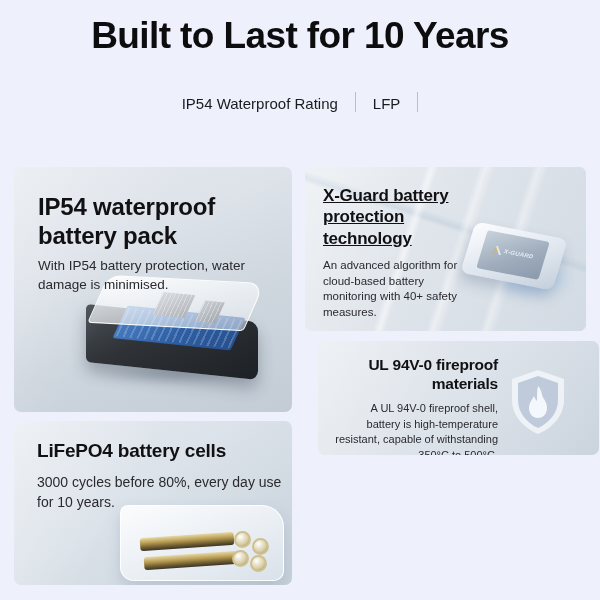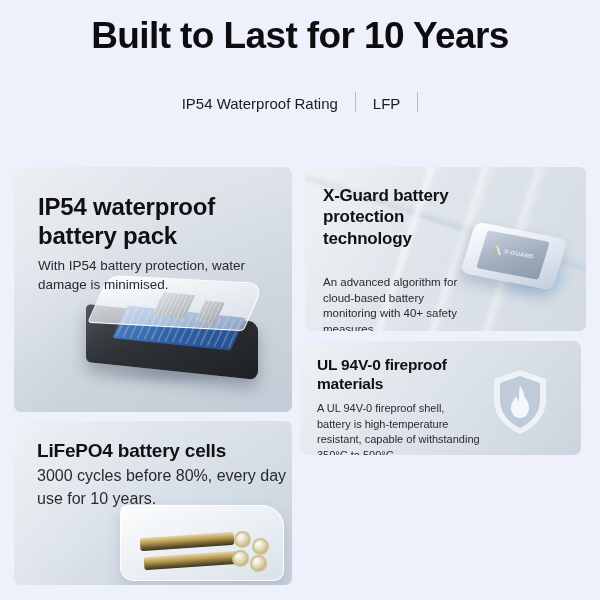--- a/index.html
+++ b/index.html
@@ -95,22 +95,22 @@
   .pack-shadow{
     position:absolute; left:16px; top:84px; width:172px; height:22px;
     background:radial-gradient(ellipse at 50% 50%,rgba(120,135,155,.40),rgba(120,135,155,0) 70%);
     filter:blur(3px);
   }
 
   
   #card-xguard { left:305px; top:167px; width:281px; height:164px;
     background:linear-gradient(120deg,#e9edf1 0%,#dfe5ec 45%,#ccd5de 100%); }
   #card-xguard .card-body { padding:18px 0 0 18px; width:160px; }
-  #card-xguard .card-title { font-size:17px; line-height:1.25; }
-  #card-xguard .card-text { font-size:11.5px; line-height:1.38; margin-top:26px; }
+  #card-xguard .card-title { font-size:17px; line-height:1.25;text-decoration:underline; }
+  #card-xguard .card-text { font-size:11.5px; line-height:1.38; margin-top:9px; }
   .pcb-art{
     position:absolute; inset:0;
     background:
       linear-gradient(108deg,transparent 36%,rgba(255,255,255,.55) 38%,transparent 40%),
       linear-gradient(108deg,transparent 52%,rgba(255,255,255,.45) 54%,transparent 57%),
       linear-gradient(108deg,transparent 68%,rgba(255,255,255,.40) 70%,transparent 73%),
       linear-gradient(18deg,transparent 58%,rgba(190,205,220,.55) 60%,transparent 63%),
       linear-gradient(120deg,#e9edf1,#d2dae3);
   }
   .chip { position:absolute; right:22px; top:54px; width:96px; height:74px; z-index:2; }
@@ -137,33 +137,33 @@
     font-size:6px; font-weight:bold; font-style:italic; color:#e6ecf3;
     letter-spacing:.2px;
   }
   .chip-glow{
     position:absolute; right:-10px; bottom:-4px; width:70px; height:40px;
     background:radial-gradient(ellipse at 40% 50%,rgba(120,185,245,.55),rgba(120,185,245,0) 70%);
     filter:blur(4px);
   }
 
   
-  #card-fireproof { left:300px; top:341px; width:281px; height:114px;
-    background:linear-gradient(130deg,#e7ebf0 0%,#dde3ea 50%,#cbd4de 100%); }
+  #card-fireproof { left:318px; top:341px; width:281px; height:114px;
+    background:linear-gradient(130deg,#e7ebf0 0%,#dde3ea 50%,#cbd4de 100%);text-align:right; }
   #card-fireproof .card-body { padding:15px 0 0 17px; width:180px; }
   #card-fireproof .card-title { font-size:15.5px; line-height:1.2; }
   #card-fireproof .card-text { font-size:11px; line-height:1.42; margin-top:8px; }
   .shield-wrap{ position:absolute; right:30px; top:26px; width:62px; height:70px; z-index:2; }
 
   
   #card-lifepo4 { left:14px; top:421px; width:278px; height:164px;
     background:linear-gradient(145deg,#e7ebf1 0%,#dbe2e9 45%,#c6d0da 100%); }
   #card-lifepo4 .card-body { padding:19px 0 0 23px; }
   #card-lifepo4 .card-title { font-size:19px; line-height:1.2; }
-  #card-lifepo4 .card-text { font-size:16px; line-height:1.42; margin-top:2px; }
+  #card-lifepo4 .card-text { font-size:14px; line-height:1.42; margin-top:10px; }
   .cells{ position:absolute; left:106px; top:84px; width:164px; height:76px; z-index:2; }
   .cells-shell{
     position:absolute; inset:0;
     background:linear-gradient(160deg,rgba(255,255,255,.88),rgba(228,236,244,.60));
     border:1px solid rgba(255,255,255,.95);
     border-radius:8px 22px 10px 14px;
     box-shadow:0 6px 14px rgba(110,130,155,.25);
   }
   .cell-rod{
     position:absolute; height:13px; border-radius:3px;

